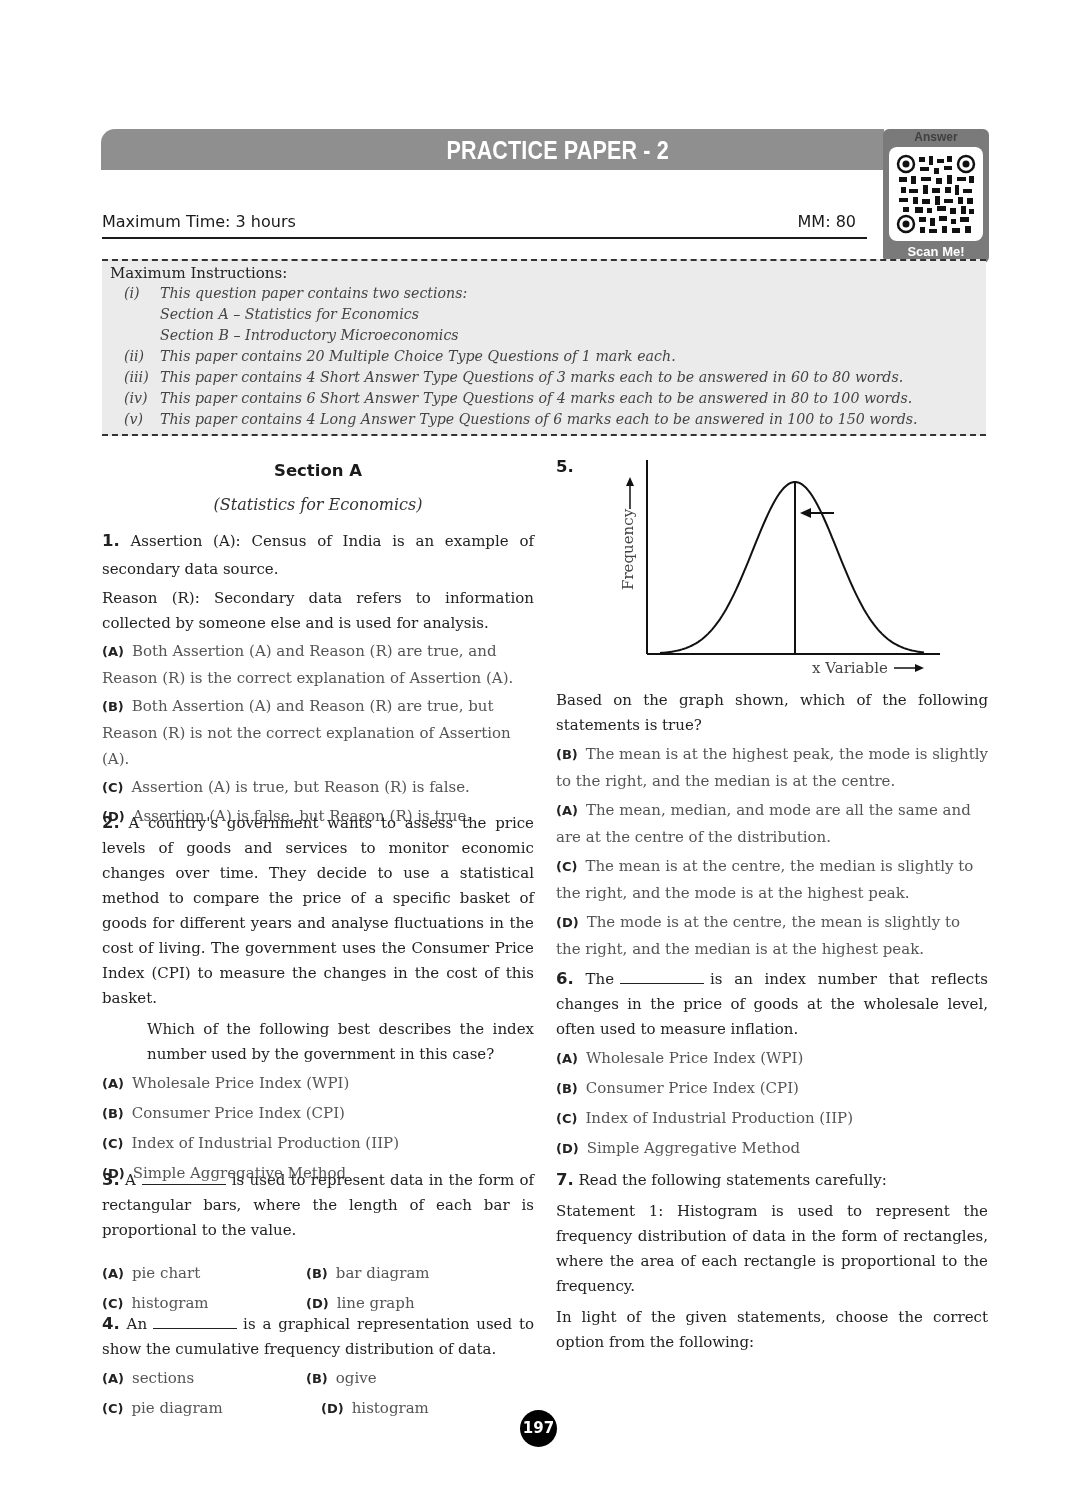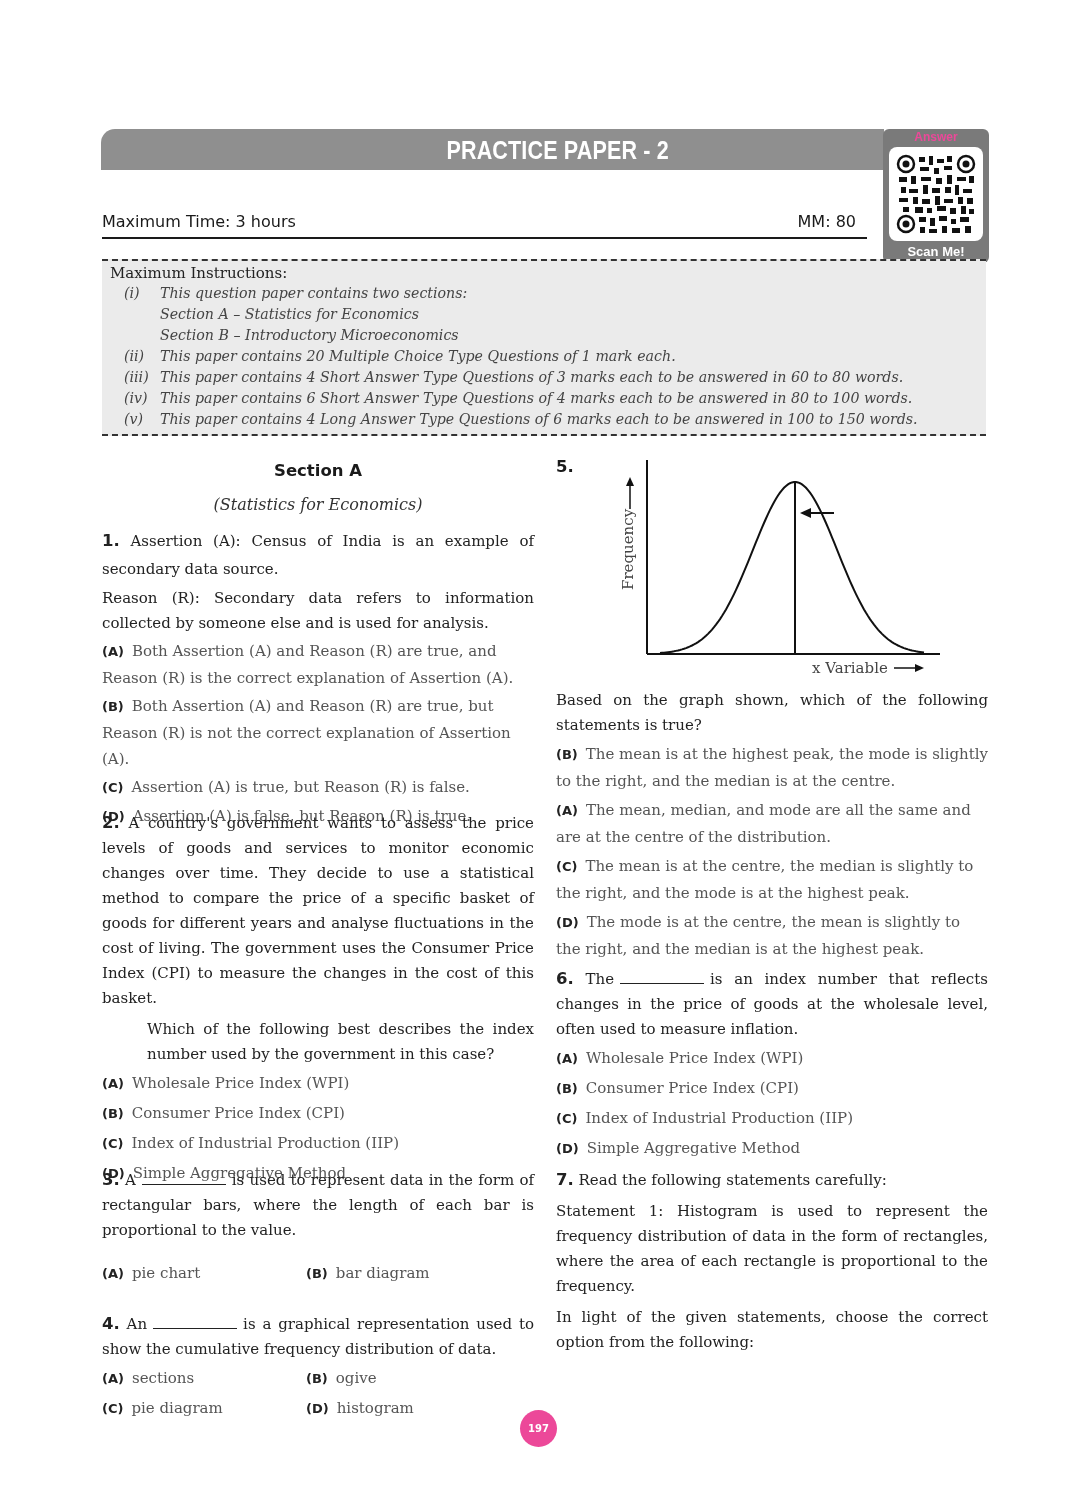--- a/index.html
+++ b/index.html
@@ -5,21 +5,21 @@
   html, body { margin: 0; padding: 0; background: #ffffff; }
   body { width: 1091px; height: 1500px; position: relative; overflow: hidden; font-family: "DejaVu Serif", serif; color: #1a1a1a; }
   .abs { position: absolute; }
 
   
   .banner { left: 101px; top: 129px; width: 783px; height: 41px; background: #8f8f8f; border-radius: 14px 0 0 0; }
   .banner-title { left: 101px; top: 129px; width: 885px; height: 41px; line-height: 42px; text-align: center; color: #ffffff; font-family: "Liberation Sans", sans-serif; font-weight: bold; font-size: 25px; letter-spacing: 0.2px; transform: scaleX(0.86); transform-origin: 544px 0; }
 
   
   .qr-box { left: 883px; top: 129px; width: 106px; height: 134px; background: #7a7a7a; border-radius: 6px; }
-  .qr-top { left: 883px; top: 130px; width: 106px; text-align: center; color: #ec4899; font-family: "Liberation Sans", sans-serif; font-weight: bold; font-size: 12px; }
+  .qr-top { left: 883px; top: 130px; width: 106px; text-align: center; color: #404040; font-family: "Liberation Sans", sans-serif; font-weight: bold; font-size: 12px; }
   .qr-inner { left: 889px; top: 147px; width: 94px; height: 94px; background: #fff; border-radius: 8px; }
   .qr-bottom { left: 883px; top: 244px; width: 106px; text-align: center; color: #fff; font-family: "Liberation Sans", sans-serif; font-weight: bold; font-size: 13px; }
 
   .meta-row { left: 102px; top: 212px; width: 754px; font-family: "DejaVu Sans", sans-serif; font-size: 16px; color: #1a1a1a; }
   .meta-left { position: absolute; left: 0; top: 0; }
   .meta-right { position: absolute; right: 0; top: 0; }
   .meta-rule { left: 102px; top: 237px; width: 765px; height: 2px; background: #1a1a1a; }
 
   
   .instr-box { left: 102px; top: 259px; width: 884px; height: 173px; background: #ebebeb; border-top: 2px dashed #333; border-bottom: 2px dashed #333; }
@@ -32,21 +32,21 @@
   .col-left { left: 102px; width: 432px; }
   .col-right { left: 556px; width: 432px; }
   .sec-head { font-family: "DejaVu Sans", sans-serif; font-weight: bold; font-size: 16.5px; text-align: center; width: 432px; }
   .sec-sub { font-style: italic; font-size: 16px; text-align: center; width: 432px; color: #333; }
   .q { font-size: 15px; line-height: 25px; text-align: justify; color: #222; }
   .q .qn { font-family: "DejaVu Sans", sans-serif; font-weight: bold; font-size: 16.5px; }
   .opt { font-size: 15px; line-height: 26px; color: #555; }
   .opt .ol { font-family: "DejaVu Sans", sans-serif; font-weight: bold; font-size: 13px; color: #222; margin-right: 8px; }
   .blank { display: inline-block; width: 84px; border-bottom: 1px solid #222; height: 12px; margin: 0 6px; }
 
-  .page-num { left: 520px; top: 1410px; width: 37px; height: 37px; border-radius: 50%; background: #ec4899; color: #fff; font-family: "DejaVu Sans", sans-serif; font-weight: bold; font-size: 10px; line-height: 37px; text-align: center; }
+  .page-num { left: 520px; top: 1410px; width: 37px; height: 37px; border-radius: 50%; background: #000000; color: #fff; font-family: "DejaVu Sans", sans-serif; font-weight: bold; font-size: 15px; line-height: 37px; text-align: center; }
 
   svg text { font-family: "DejaVu Serif", serif; }
 </style>
 </head>
 <body>
 
 <div class="abs banner"></div>
 <div class="abs banner-title">PRACTICE PAPER - 2</div>
 
 <div class="abs qr-box"></div>
@@ -174,31 +174,35 @@
     </div>
 </div>
 
 <div class="abs col-left" style="top:1167px;">
   <div class="q"><span class="qn">3.</span> <span>A</span><span class="blank"></span><span>is used to represent data in the form of rectangular bars, where the length of each bar is proportional to the value.</span></div>
   <div id="q3-opts" style="margin-top:17px;">
       <div style="display: flex; margin-top: 3px;">
         <div class="opt" style="width: 204px;"><span class="ol">(A)</span><span>pie chart</span></div>
         <div class="opt" style="width: 204px;"><span class="ol">(B)</span><span>bar diagram</span></div>
       </div>
+      <div style="display: flex; margin-top: 3px;">
+        <div class="opt" style="width: 204px;"><span class="ol">(C)</span><span>histogram</span></div>
+        <div class="opt" style="width: 204px;"><span class="ol">(D)</span><span>line graph</span></div>
+      </div>
     </div>
 </div>
 
 <div class="abs col-left" style="top:1311px;">
   <div class="q"><span class="qn">4.</span> <span>An</span><span class="blank"></span><span>is a graphical representation used to show the cumulative frequency distribution of data.</span></div>
   <div id="q4-opts" style="margin-top:1px;">
       <div style="display: flex; margin-top: 3px;">
         <div class="opt" style="width: 204px;"><span class="ol">(A)</span><span>sections</span></div>
         <div class="opt" style="width: 204px;"><span class="ol">(B)</span><span>ogive</span></div>
       </div>
-      <div style="display: flex; margin-top: 3px;">
+      <div style="display: flex; margin-top: 3px; gap: 15px;">
         <div class="opt" style="width: 204px;"><span class="ol">(C)</span><span>pie diagram</span></div>
         <div class="opt" style="width: 204px;"><span class="ol">(D)</span><span>histogram</span></div>
       </div>
     </div>
 </div>
 
 <div class="abs" style="left:556px; top:457px; font-family:'DejaVu Sans',sans-serif; font-weight:bold; font-size:16.5px;">5.</div>
 <svg class="abs" style="left:600px; top:455px;" width="340" height="230">
   <line x1="47" y1="5" x2="47" y2="199" stroke="#111" stroke-width="2"></line>
   <line x1="47" y1="199" x2="340" y2="199" stroke="#111" stroke-width="2"></line>

